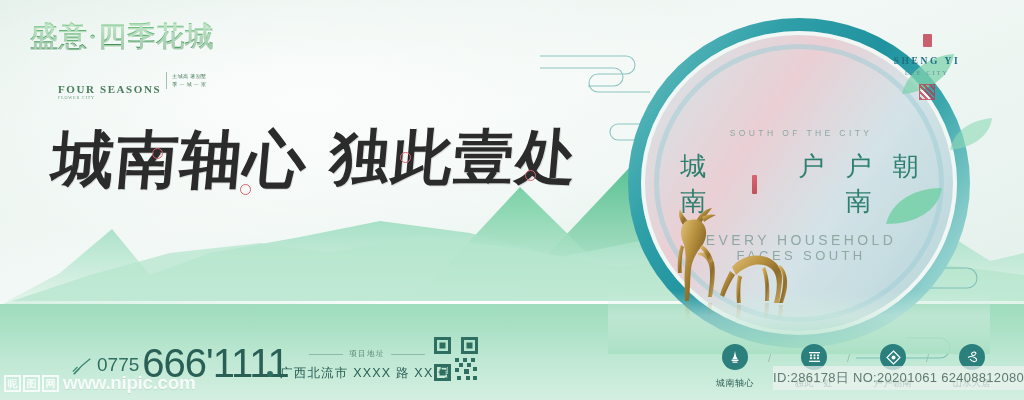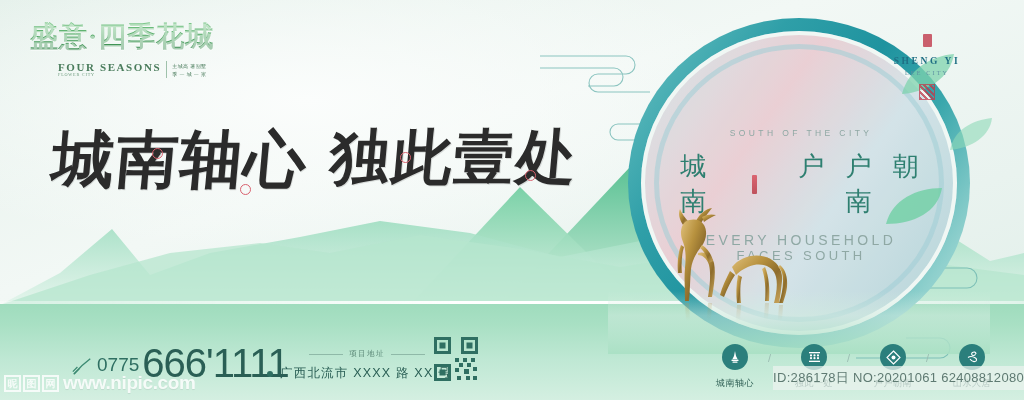--- a/index.html
+++ b/index.html
@@ -87,20 +87,21 @@
     text-shadow:0 1px 0 rgba(255,255,255,.55);
     white-space:nowrap;
   }
   .logo-sub {
     display:flex; align-items:center; gap:5px; margin-top:5px; padding-left:28px;
   }
   .logo-en {
     font-family:"Liberation Serif", serif;
     font-size:11px; letter-spacing:1.6px; color:#4a7c5c; font-weight:600;
     line-height:1.05;
+    margin-top:23px;
   }
   .logo-en small { display:block; font-size:4.2px; letter-spacing:.8px; color:#6d9b7d; font-weight:400; }
   .logo-div { width:1px; height:17px; background:#7aa98a; opacity:.7; }
   .logo-cn { font-size:5px; color:#4a7c5c; line-height:1.6; letter-spacing:.4px; }
 
   
   .headline {
     position:absolute; top:118px;
     font-family:"Liberation Serif", serif;
     font-weight:700;

